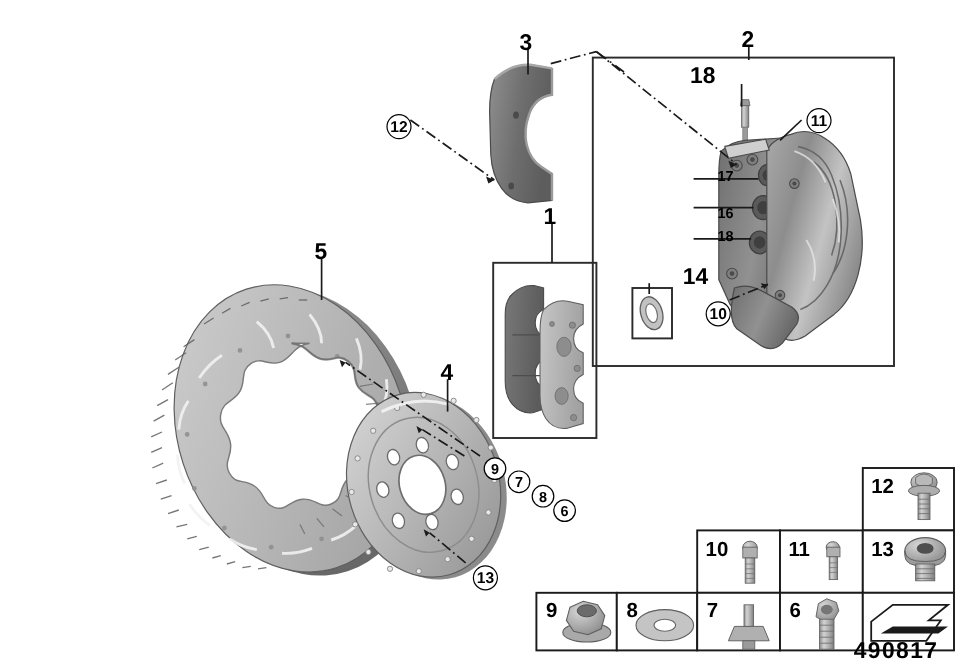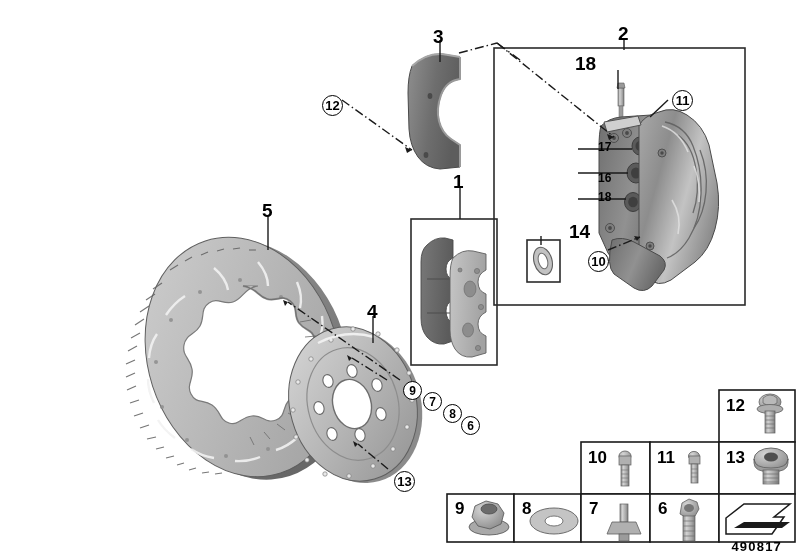--- a/index.html
+++ b/index.html
@@ -9,21 +9,21 @@
   svg{position:absolute;left:0;top:0;}
   .lbl{position:absolute;font-weight:bold;color:#000;line-height:1;
        font-family:"Liberation Sans",sans-serif;}
   .lbl-lg{font-size:19px;}
   .lbl-md{font-size:12px;margin-left:43px;}
   .bub{position:absolute;width:21px;height:21px;border-radius:50%;
        border:1.6px solid #000;background:#fff;color:#000;
        font-size:13px;font-weight:bold;display:flex;align-items:center;
        justify-content:center;box-sizing:border-box;}
   .bub.sm{width:19px;height:19px;font-size:12px;}
-  .partno{position:absolute;right:18px;bottom:6px;font-size:13px;
+  .partno{position:absolute;right:18px;bottom:6px;font-size:19px;
           font-weight:bold;letter-spacing:1.2px;color:#000;}
   .cell-num{position:absolute;font-size:17px;font-weight:bold;color:#000;}
 </style>
 </head>
 <body>
 
 <div id="stage">
 
 <svg width="800" height="560" viewBox="0 0 800 560">
   <defs>

